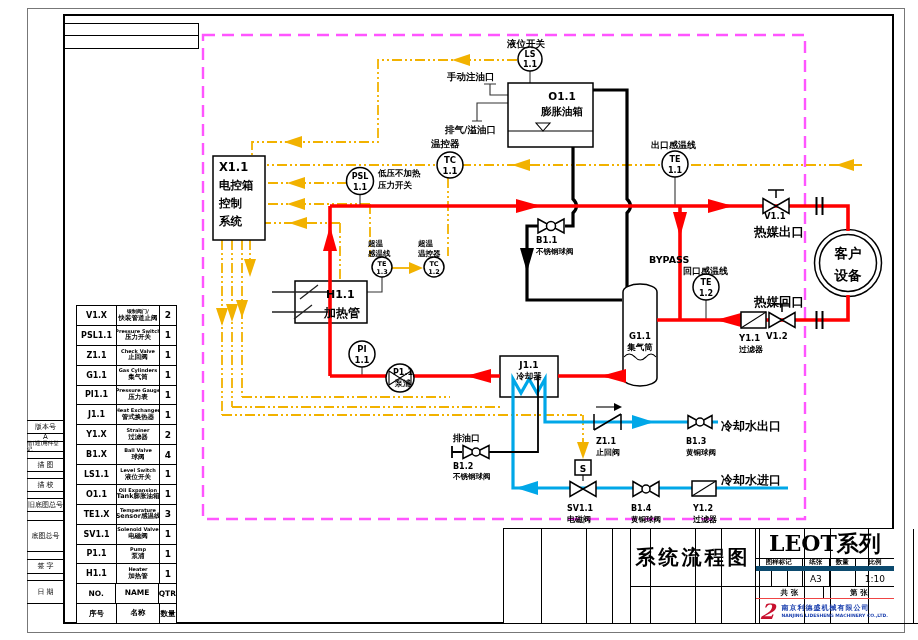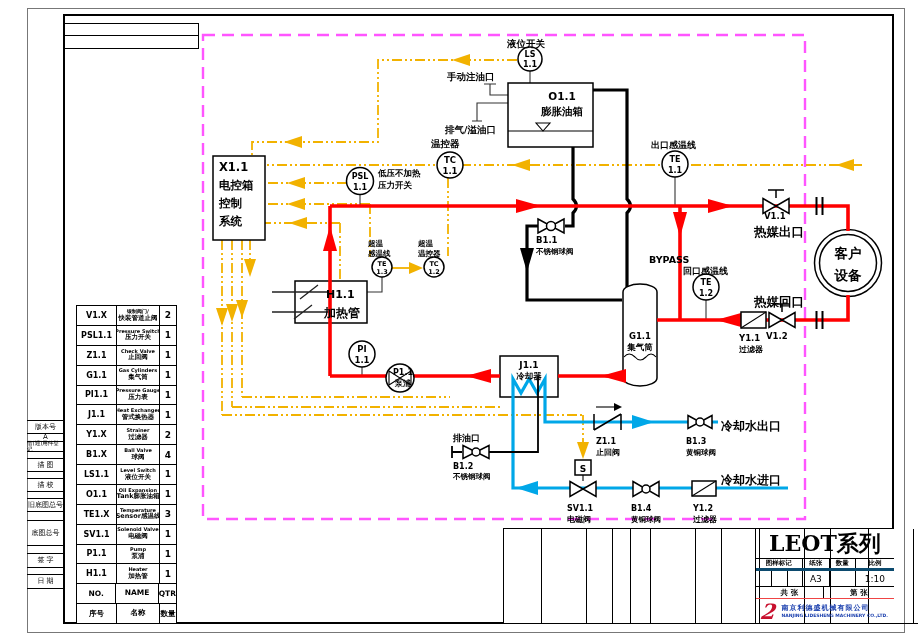--- a/index.html
+++ b/index.html
@@ -37,21 +37,21 @@
   .rc1{width:38px}.rc2{width:45px}.rc3{width:26px}.rc4{flex:1;border-right:none}
   .role-row{height:10px;display:flex;border-bottom:1px solid #000}
   .role-row:last-child{border-bottom:none}
   .role-c{border-right:1px solid #000;display:flex;align-items:center;justify-content:center;font-size:7.5px;font-weight:bold;white-space:nowrap}
   .qc1{width:36px}.qc2{width:27px}.qc3{width:36px}.qc4{flex:1;border-right:none}
   .tb-mid{width:128px;border-right:1px solid #000;display:flex;flex-direction:column}
   .tb-title{height:58px;border-bottom:1px solid #000;display:flex;align-items:center;justify-content:center;font-size:20px;font-weight:bold;letter-spacing:3px;white-space:nowrap}
   .tb-mid-empty{flex:1}
   .tb-right{flex:1;display:flex;flex-direction:column}
   .tb-series{height:30px;border-bottom:1px solid #000;display:flex;align-items:center;justify-content:center;font-size:22px;font-weight:bold;font-family:"DejaVu Serif","Liberation Serif",serif;white-space:nowrap}
-  .tb-cols{height:12px;display:flex;border-bottom:3px solid #0c4a6e}
+  .tb-cols{height:12px;display:flex;border-bottom:5px solid #0c4a6e}
   .tb-cc{border-right:1px solid #000;display:flex;align-items:center;justify-content:center;font-size:6.5px;font-weight:bold;white-space:nowrap}
   .cc1{width:47px}.cc2{width:27px}.cc3{width:26px}.cc4{flex:1;border-right:none}
   .tb-vals{height:16px;display:flex;border-bottom:1px solid #000}
   .tb-vc{border-right:1px solid #000;display:flex;align-items:center;justify-content:center;font-size:9px;font-weight:normal}
   .vc-a{width:16px}.vc-b{width:16px}.vc-c{width:15px}.vc-paper{width:27px}.vc-d{width:26px}.vc-scale{flex:1;border-right:none}
   .tb-sheets{height:12px;display:flex;border-bottom:1px solid #ef4444}
   .tb-sc{display:flex;align-items:center;justify-content:center;font-size:7.5px;font-weight:bold;width:68px;border-right:1px solid #000}
   .tb-sc:last-child{flex:1;border-right:none;width:auto}
   .tb-logo{flex:1;display:flex;align-items:center;gap:5px;padding:1px 6px;overflow:hidden}
   .logo-mark{color:#C8102E;font-size:21px;font-weight:bold;font-style:italic;font-family:"DejaVu Serif","Liberation Serif",serif;transform:skewX(-10deg);line-height:1}
@@ -93,25 +93,25 @@
     <div class="ls-cell" style="height:14px">版本号</div>
     <div class="ls-cell" style="height:8px;border-top:none">A</div>
     <div class="ls-cell ls-tiny" style="height:10px;border-top:none">借(通)用件登记</div>
     <div class="ls-cell ls-sp" style="height:6px"></div>
     <div class="ls-cell" style="height:14px">描 图</div>
     <div class="ls-cell ls-sp" style="height:6px"></div>
     <div class="ls-cell" style="height:14px">描 校</div>
     <div class="ls-cell ls-sp" style="height:6px"></div>
     <div class="ls-cell" style="height:14px">旧底图总号</div>
     <div class="ls-cell ls-sp" style="height:8px"></div>
-    <div class="ls-cell" style="height:26px">底图总号</div>
+    <div class="ls-cell" style="height:32px">底图总号</div>
     <div class="ls-cell ls-sp" style="height:7px"></div>
     <div class="ls-cell" style="height:15px">签 字</div>
     <div class="ls-cell ls-sp" style="height:6px"></div>
-    <div class="ls-cell" style="height:15px">日 期</div>
+    <div class="ls-cell" style="height:24px">日 期</div>
   </div>
 
   <div class="abs bom">
 
       <div class="bom-row">
         <div class="c-id">V1.X</div>
         <div class="c-name">
           <div class="n1">锻制阀门/</div>
           <div class="n2">快装管道止阀</div>
         </div>
@@ -298,20 +298,21 @@
           <div class="role-c qc4"></div>
         </div>
       <div class="role-row">
           <div class="role-c qc1">工艺</div>
           <div class="role-c qc2"></div>
           <div class="role-c qc3">日期</div>
           <div class="role-c qc4"></div>
         </div>
     </div>
     <div class="tb-mid">
+      <div class="tb-title">系统流程图</div>
       <div class="tb-mid-empty"></div>
     </div>
     <div class="tb-right">
       <div class="tb-series">LEOT系列</div>
       <div class="tb-cols">
         <div class="tb-cc cc1">图样标记</div>
         <div class="tb-cc cc2">纸张</div>
         <div class="tb-cc cc3">数量</div>
         <div class="tb-cc cc4">比例</div>
       </div>

